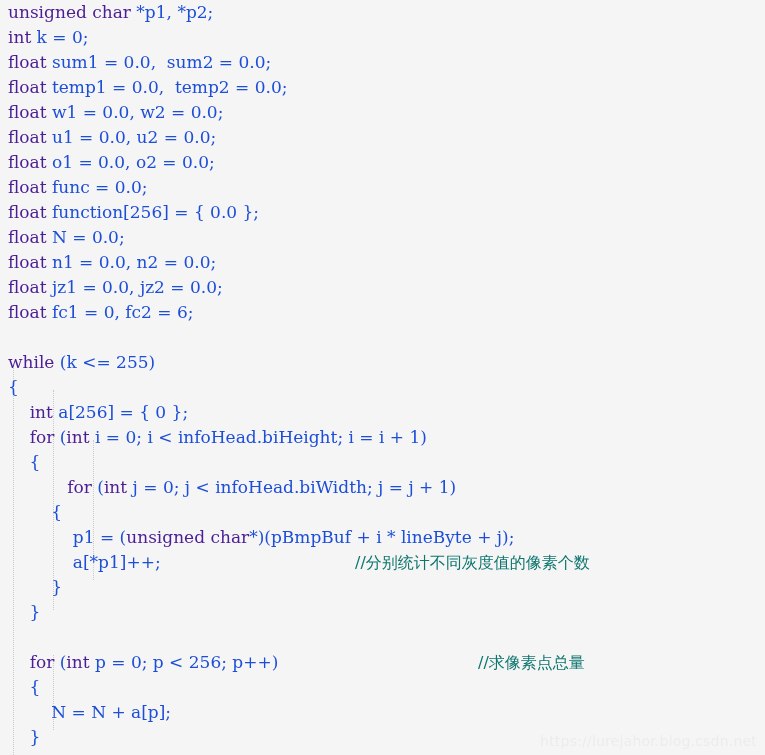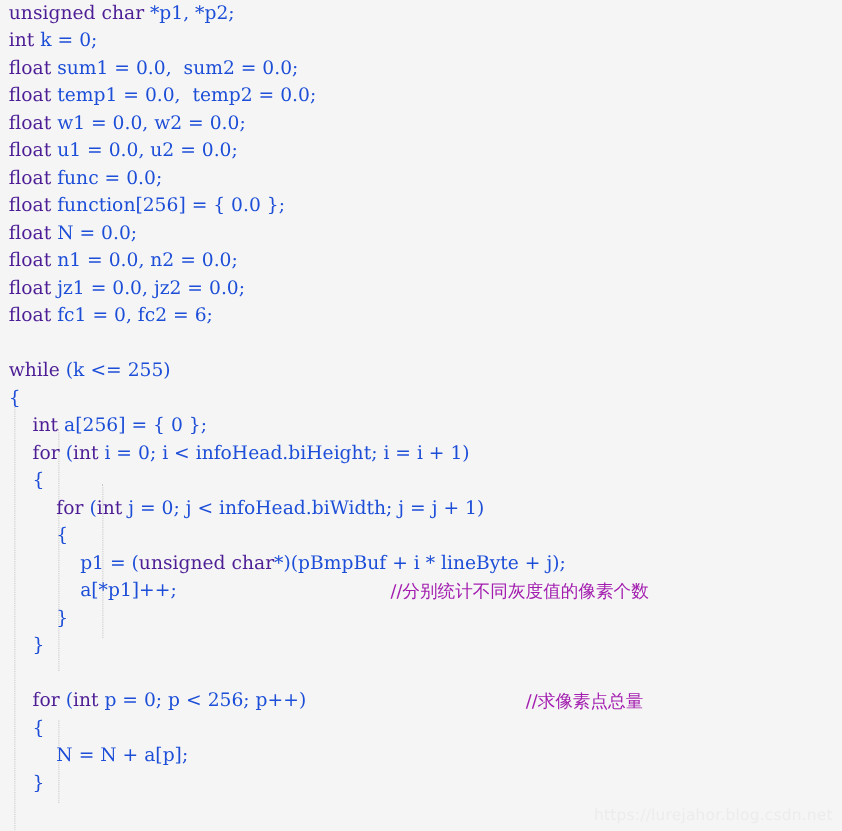--- a/index.html
+++ b/index.html
@@ -34,21 +34,21 @@
   }
   .code-line .txt {
     position: absolute;
     left: 8px;
     top: 0;
     white-space: pre;
   }
   .kw { color: #4c1d95; }
   .pl { color: #1d4ed8; }
   .cmt {
-    color: #a21caf;
+    color: #0f766e;
     position: absolute;
     top: 0;
     white-space: pre;
     font-family: "DejaVu Sans", "Liberation Sans", sans-serif;
     font-size: 16px;
   }
   
   .guide {
     position: absolute;
     width: 1px;
@@ -78,33 +78,34 @@
       <div class="guide" style="left: 53px; top: 655px; height: 75px;"></div>
     </div>
 
   <div id="code-area">
       <div class="code-line" style="height: 25px; line-height: 25px;"><span class="txt"><span class="kw">unsigned char</span><span class="pl"> *p1, *p2;</span></span></div>
       <div class="code-line" style="height: 25px; line-height: 25px; padding-left: 12px;"><span class="txt"><span class="kw">int</span><span class="pl"> k = 0;</span></span></div>
       <div class="code-line" style="height: 25px; line-height: 25px;"><span class="txt"><span class="kw">float</span><span class="pl"> sum1 = 0.0,  sum2 = 0.0;</span></span></div>
       <div class="code-line" style="height: 25px; line-height: 25px; text-align: right;"><span class="txt"><span class="kw">float</span><span class="pl"> temp1 = 0.0,  temp2 = 0.0;</span></span></div>
       <div class="code-line" style="height: 25px; line-height: 25px;"><span class="txt"><span class="kw">float</span><span class="pl"> w1 = 0.0, w2 = 0.0;</span></span></div>
       <div class="code-line" style="height: 25px; line-height: 25px; padding-left: 20px;"><span class="txt"><span class="kw">float</span><span class="pl"> u1 = 0.0, u2 = 0.0;</span></span></div>
+      <div class="code-line" style="height: 25px; line-height: 25px;"><span class="txt"><span class="kw">float</span><span class="pl"> o1 = 0.0, o2 = 0.0;</span></span></div>
       <div class="code-line" style="height: 25px; line-height: 25px;"><span class="txt"><span class="kw">float</span><span class="pl"> func = 0.0;</span></span></div>
       <div class="code-line" style="height: 25px; line-height: 25px;"><span class="txt"><span class="kw">float</span><span class="pl"> function[256] = { 0.0 };</span></span></div>
       <div class="code-line" style="height: 25px; line-height: 25px;"><span class="txt"><span class="kw">float</span><span class="pl"> N = 0.0;</span></span></div>
       <div class="code-line" style="height: 25px; line-height: 25px;"><span class="txt"><span class="kw">float</span><span class="pl"> n1 = 0.0, n2 = 0.0;</span></span></div>
       <div class="code-line" style="height: 25px; line-height: 25px; padding-left: 44px;"><span class="txt"><span class="kw">float</span><span class="pl"> jz1 = 0.0, jz2 = 0.0;</span></span></div>
       <div class="code-line" style="height: 25px; line-height: 25px;"><span class="txt"><span class="kw">float</span><span class="pl"> fc1 = 0, fc2 = 6;</span></span></div>
       <div class="code-line" style="height: 25px; line-height: 25px;"><span class="txt"></span></div>
       <div class="code-line" style="height: 25px; line-height: 25px;"><span class="txt"><span class="kw">while</span><span class="pl"> (k &lt;= 255)</span></span></div>
       <div class="code-line" style="height: 25px; line-height: 25px;"><span class="txt"><span class="pl">{</span></span></div>
       <div class="code-line" style="height: 25px; line-height: 25px;"><span class="txt"><span class="pl">    </span><span class="kw">int</span><span class="pl"> a[256] = { 0 };</span></span></div>
       <div class="code-line" style="height: 25px; line-height: 25px;"><span class="txt"><span class="pl">    </span><span class="kw">for</span><span class="pl"> (</span><span class="kw">int</span><span class="pl"> i = 0; i &lt; infoHead.biHeight; i = i + 1)</span></span></div>
       <div class="code-line" style="height: 25px; line-height: 25px;"><span class="txt"><span class="pl">    {</span></span></div>
-      <div class="code-line" style="height: 25px; line-height: 25px;"><span class="txt"><span class="pl">        </span><span class="kw">for</span><span class="pl"> (</span><span class="kw">int</span><span class="pl"> j = 0; j &lt; infoHead.biWidth; j = j + 1)</span></span></div>
+      <div class="code-line" style="height: 25px; line-height: 25px; margin-left: 16px;"><span class="txt"><span class="pl">        </span><span class="kw">for</span><span class="pl"> (</span><span class="kw">int</span><span class="pl"> j = 0; j &lt; infoHead.biWidth; j = j + 1)</span></span></div>
       <div class="code-line" style="height: 25px; line-height: 25px;"><span class="txt"><span class="pl">        {</span></span></div>
       <div class="code-line" style="height: 25px; line-height: 25px;"><span class="txt"><span class="pl">            p1 = (</span><span class="kw">unsigned char</span><span class="pl">*)(pBmpBuf + i * lineByte + j);</span></span></div>
       <div class="code-line" style="height: 25px; line-height: 25px;"><span class="txt"><span class="pl">            a[*p1]++;</span></span><span class="cmt" style="left: 355px;">//分别统计不同灰度值的像素个数</span></div>
       <div class="code-line" style="height: 25px; line-height: 25px;"><span class="txt"><span class="pl">        }</span></span></div>
       <div class="code-line" style="height: 25px; line-height: 25px;"><span class="txt"><span class="pl">    }</span></span></div>
       <div class="code-line" style="height: 25px; line-height: 25px;"><span class="txt"></span></div>
       <div class="code-line" style="height: 25px; line-height: 25px;"><span class="txt"><span class="pl">    </span><span class="kw">for</span><span class="pl"> (</span><span class="kw">int</span><span class="pl"> p = 0; p &lt; 256; p++)</span></span><span class="cmt" style="left: 478px;">//求像素点总量</span></div>
       <div class="code-line" style="height: 25px; line-height: 25px;"><span class="txt"><span class="pl">    {</span></span></div>
       <div class="code-line" style="height: 25px; line-height: 25px;"><span class="txt"><span class="pl">        N = N + a[p];</span></span></div>
       <div class="code-line" style="height: 25px; line-height: 25px;"><span class="txt"><span class="pl">    }</span></span></div>

